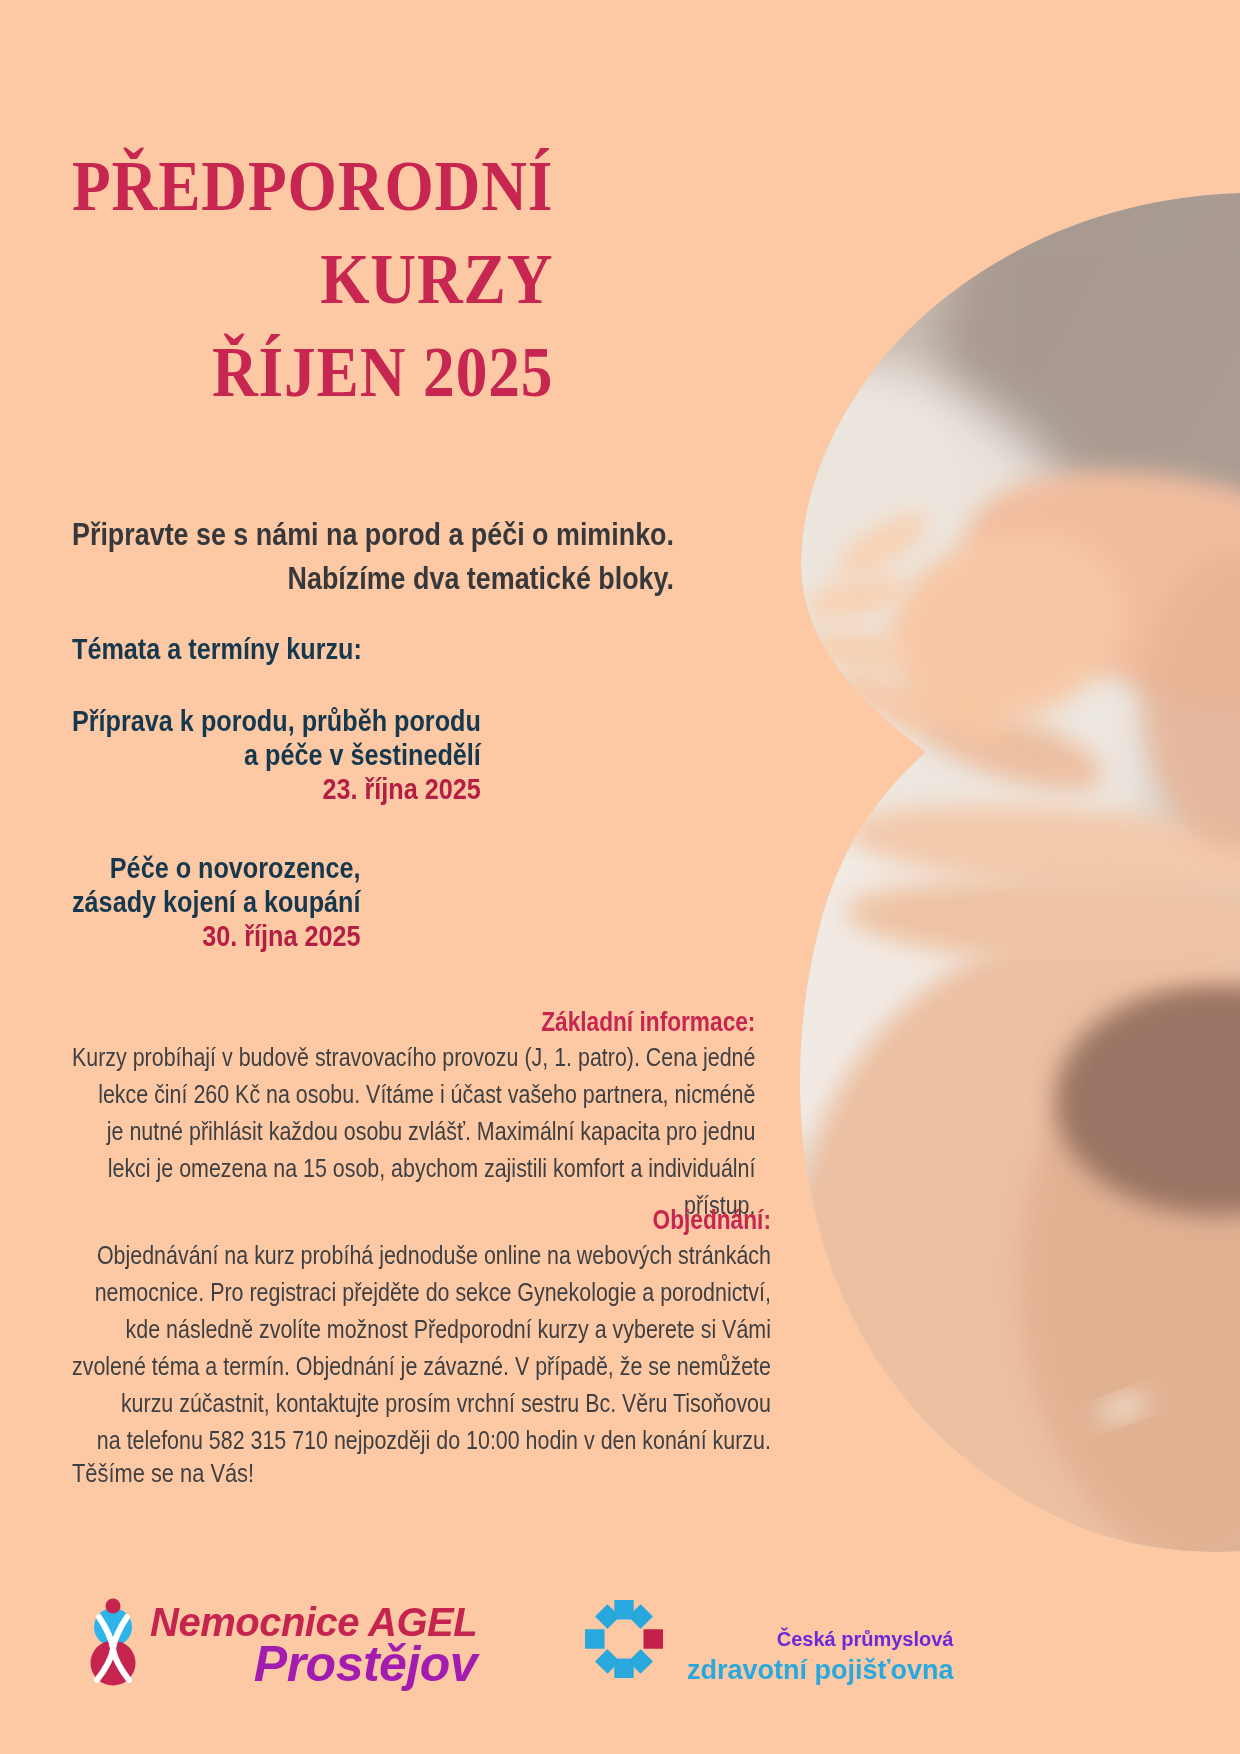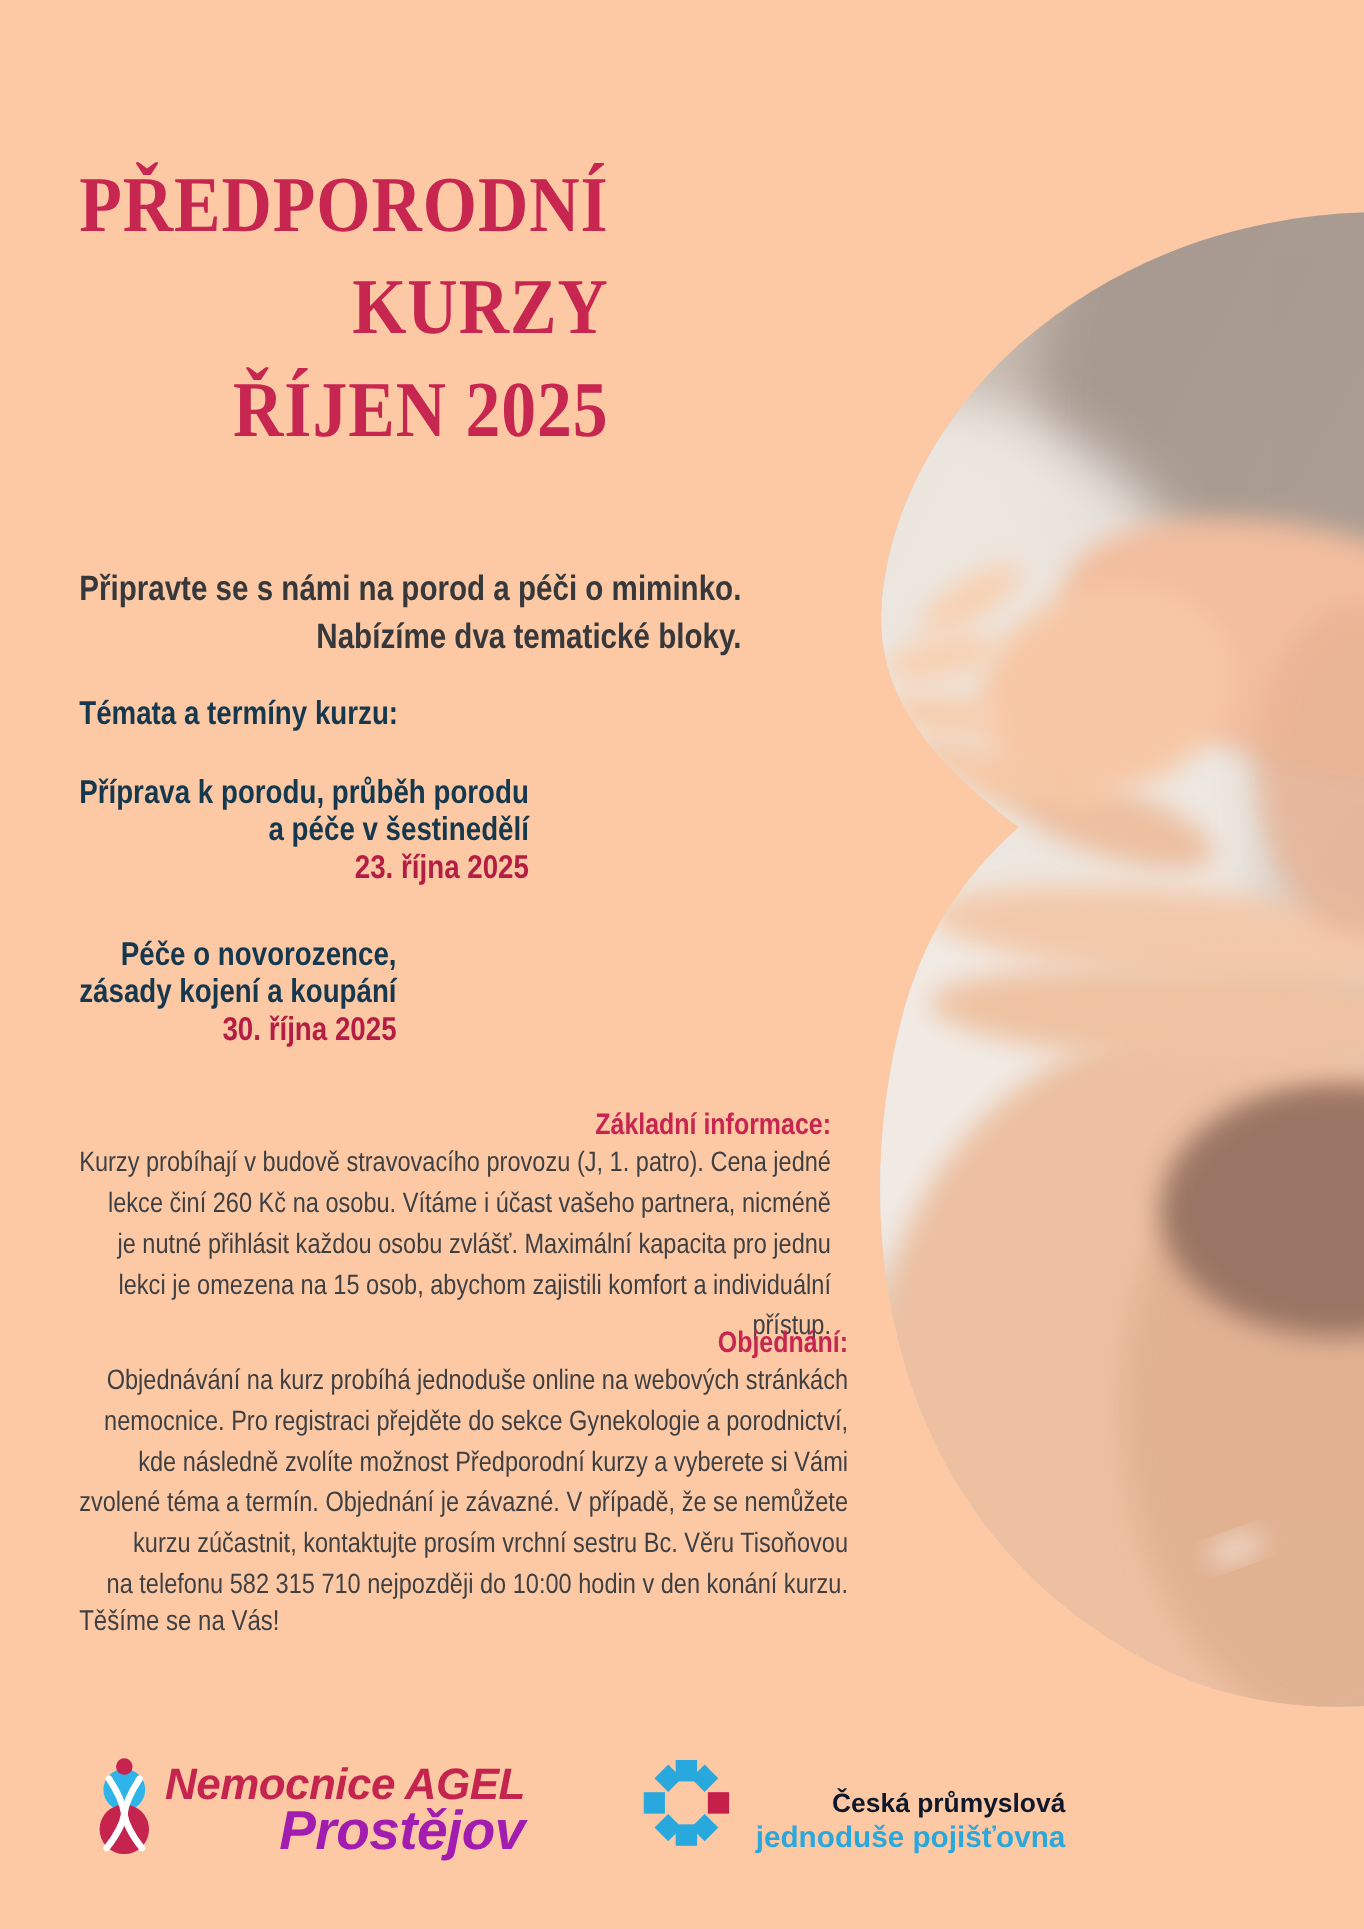--- a/index.html
+++ b/index.html
@@ -79,22 +79,22 @@
     color:#c5244f;letter-spacing:-0.5px;
   }
   .agel-city{
     font-size:50px;line-height:40px;font-weight:700;
     color:#a21caf;letter-spacing:-0.5px;
   }
   .cpzp{left:585px;top:1598px;}
   .cpzp-symbol{width:78px;height:82px;margin-right:24px;}
   .cpzp-text{padding-top:26px;}
   .cpzp-line1{
-    font-size:24px;line-height:31px;font-weight:700;
-    color:#0f172a;
+    font-size:20px;line-height:31px;font-weight:700;
+    color:#6d28d9;
   }
   .cpzp-line2{
     font-size:27px;line-height:31px;font-weight:700;
     color:#29a8dd;
   }
 </style>
 </head>
 <body>
 
 <div class="poster" style="background:#fdc9a4;">
@@ -214,17 +214,17 @@
       <rect x="0" y="30" width="20" height="20" fill="#29a8dd"></rect>
       <rect x="30" y="60" width="20" height="20" fill="#29a8dd"></rect>
       <rect x="60" y="30" width="20" height="20" fill="#c4204a"></rect>
       <rect x="14" y="8" width="18" height="18" fill="#29a8dd" transform="rotate(45 23 17)"></rect>
       <rect x="48" y="8" width="18" height="18" fill="#29a8dd" transform="rotate(45 57 17)"></rect>
       <rect x="14" y="54" width="18" height="18" fill="#29a8dd" transform="rotate(45 23 63)"></rect>
       <rect x="48" y="54" width="18" height="18" fill="#29a8dd" transform="rotate(45 57 63)"></rect>
     </svg>
     <div class="cpzp-text">
       <div class="cpzp-line1">Česká průmyslová</div>
-      <div class="cpzp-line2">jednoduše pojišťovna</div>
+      <div class="cpzp-line2">zdravotní pojišťovna</div>
     </div>
   </div>
 
 </div>
 
 </body></html>

